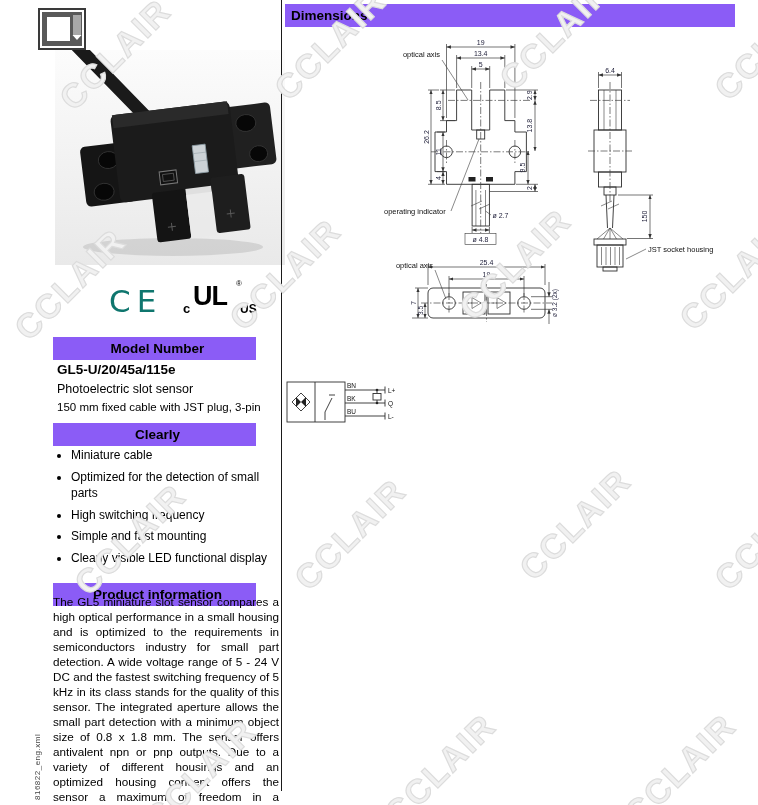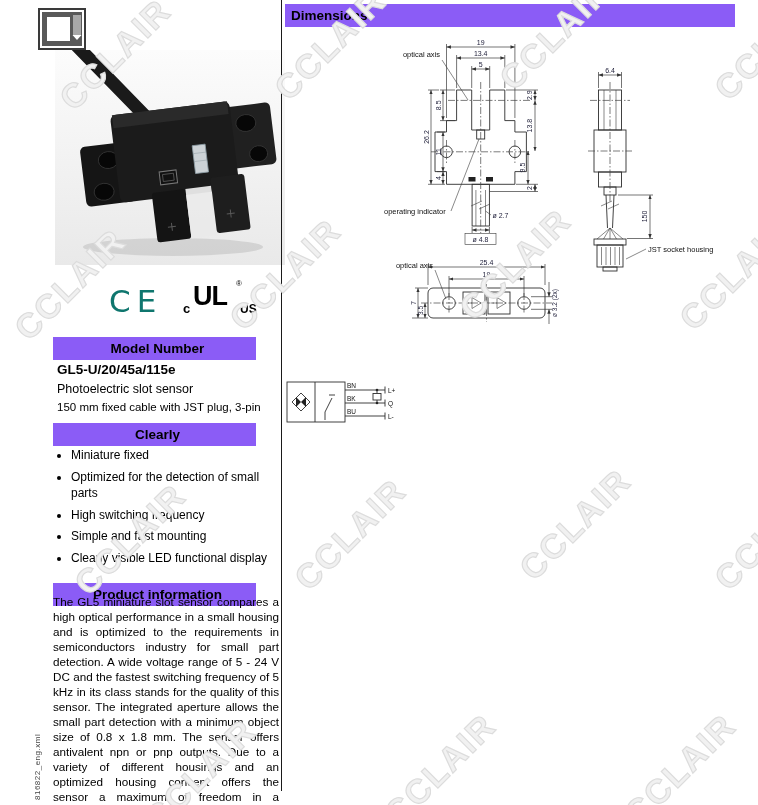--- a/index.html
+++ b/index.html
@@ -100,21 +100,21 @@
   </div>
 
   <div class="sbar l" style="top:337px;">Model Number</div>
   <div class="modelnum">GL5-U/20/45a/115e</div>
   <div class="modeltype">Photoelectric slot sensor</div>
   <div class="modelcable">150 mm fixed cable with JST plug, 3-pin</div>
 
   <div class="sbar l" style="top:423px;">Clearly</div>
   <div class="features">
     <ul>
-      <li>Miniature fixed</li>
+      <li>Miniature cable</li>
       <li>Optimized for the detection of small parts</li>
       <li>High switching frequency</li>
       <li>Simple and fast mounting</li>
       <li>Clearly visible LED functional display</li>
     </ul>
   </div>
 
   <div class="sbar l" style="top:567px;margin-top:16px;">Product information</div>
   <div class="prodinfo">The GL5 miniature slot sensor compares a high optical performance in a small housing and is optimized to the requirements in semiconductors industry for small part detection. A wide voltage range of 5 - 24 V DC and the fastest switching frequency of 5 kHz in its class stands for the quality of this sensor. The integrated aperture allows the small part detection with a minimum object size of 0.8 x 1.8 mm. The sensor offers antivalent npn or pnp outputs. Due to a variety of different housings and an optimized housing concept offers the sensor a maximum of freedom in a crowded mounting environment.</div>
 

